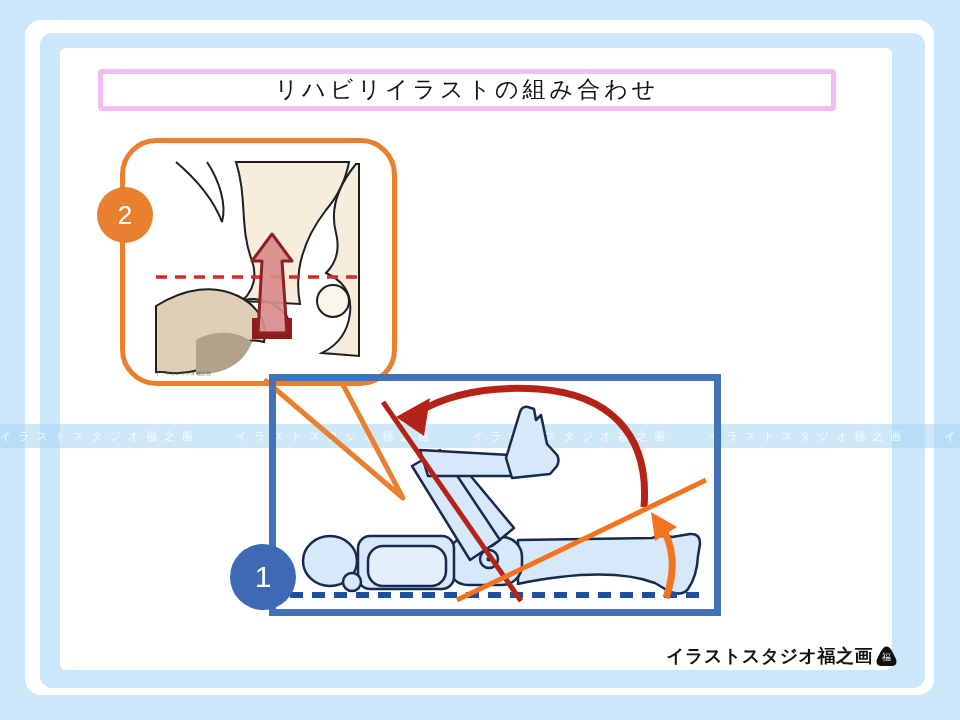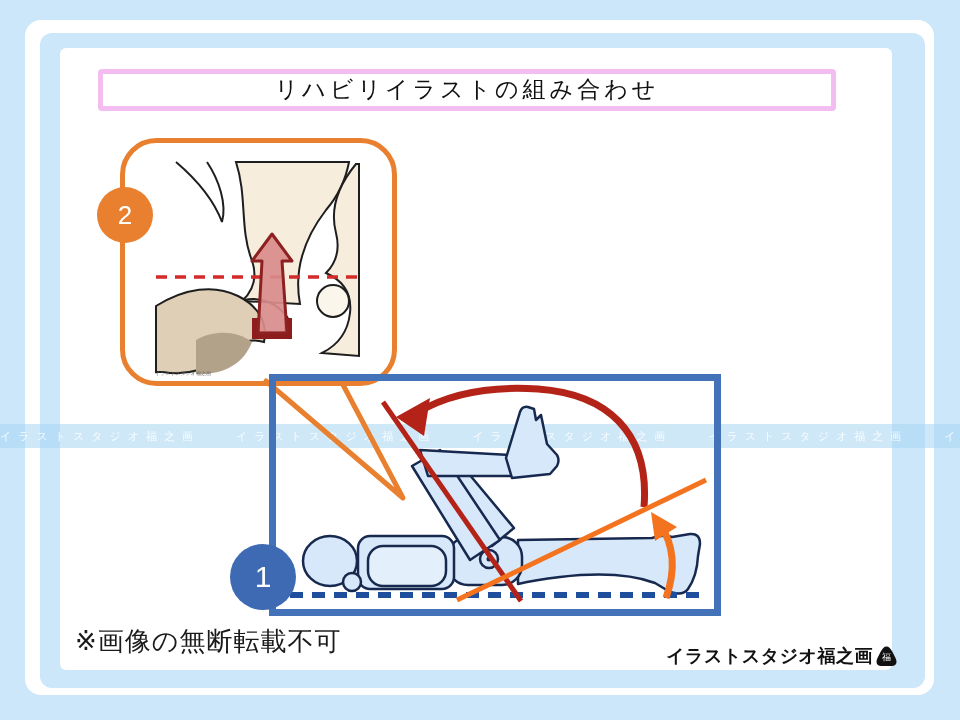--- a/index.html
+++ b/index.html
@@ -138,21 +138,20 @@
     <span>リハビリイラストの組み合わせ</span>
   </div>
 
   <div class="badge badge-2">
     <span>2</span>
   </div>
   <div class="badge badge-1">
     <span>1</span>
   </div>
 
-  <div class="notice">※画像の無断転載不可</div>
 
   <div class="credit">
     <span class="credit-text">イラストスタジオ福之画</span>
     <svg width="23" height="23" viewBox="0 0 23 23">
       <path d="M 11.5,1.5 C 14,1.5 15.5,3.5 17.5,7 L 20.5,13 C 22.5,17 21.5,21 17,21
                L 6,21 C 1.5,21 0.5,17 2.5,13 L 5.5,7 C 7.5,3.5 9,1.5 11.5,1.5 Z" fill="#111"></path>
       <text x="11.5" y="15" font-size="9" fill="#fff" text-anchor="middle">福</text>
     </svg>
   </div>
 

